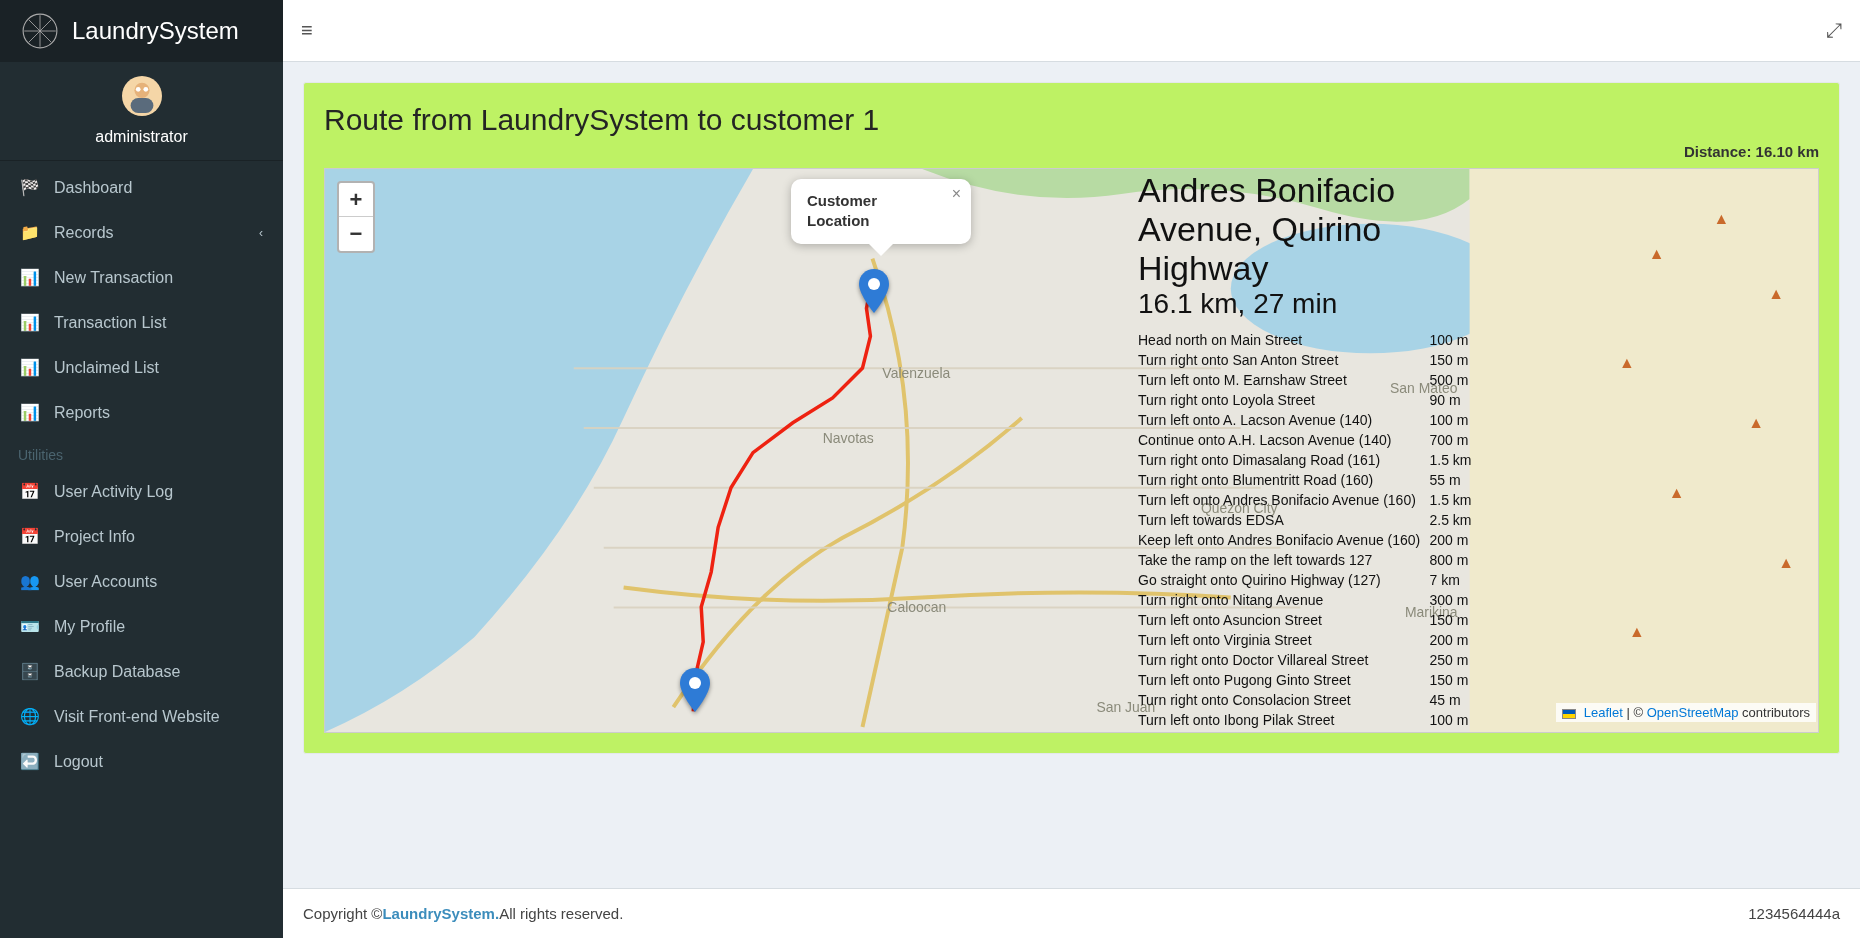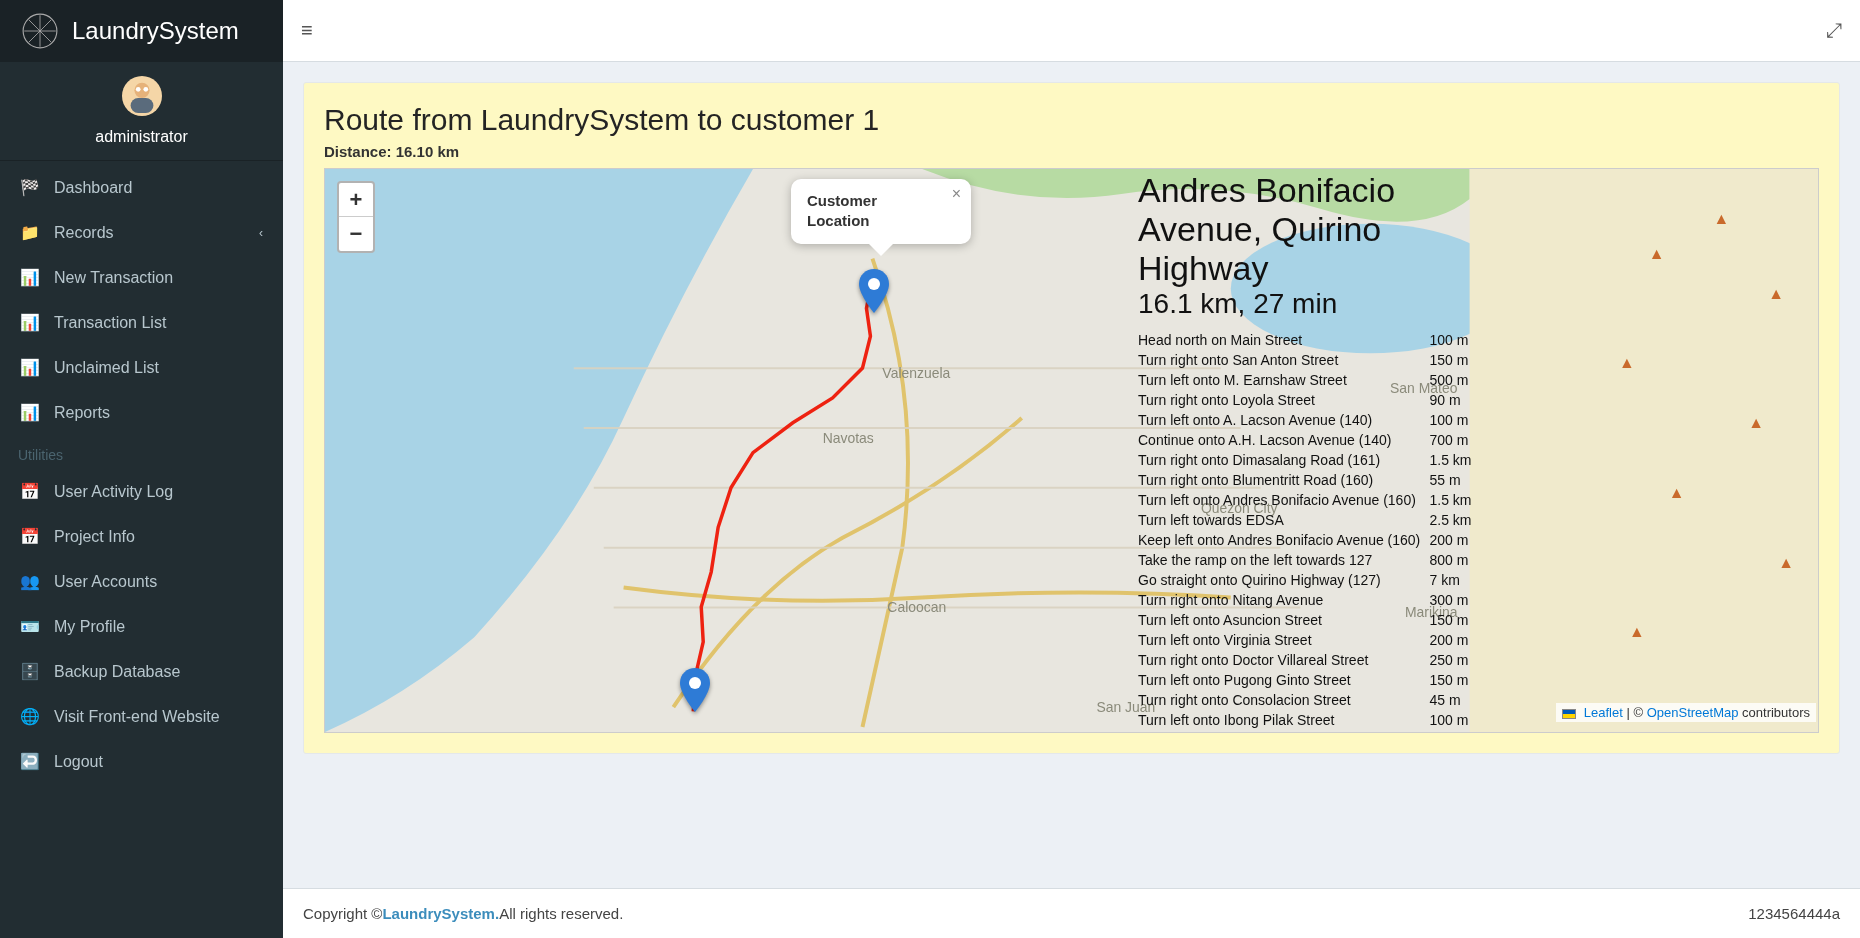--- a/index.html
+++ b/index.html
@@ -19,23 +19,23 @@
 .nav-item .icon { width: 20px; text-align:center; }
 .nav-header { padding: 12px 18px 6px; font-size: 14px; color: #4b646f;}
 .chev { margin-left: auto; font-size: 12px;}
 .main { flex: 1; display: flex; flex-direction: column; min-width:0;}
 .topbar { height: 62px; background: #fff; border-bottom: 1px solid #d6dce1; display:flex; align-items:center; padding: 0 18px;}
 .menu-toggle { font-size: 20px; color:#555; cursor:pointer;}
 .topbar .spacer { flex:1;}
 .expand-icon { font-size: 20px; color:#555; cursor:pointer;}
 .content { padding: 20px; flex:1; }
 .page-title { font-size: 30px; font-weight: 400; color:#242424; margin-bottom: 20px;}
-.card { background:#fef9c3; border:1px solid #e4e8ea; border-radius:3px; padding:20px; position:relative; }
+.card { background:#bef264; border:1px solid #e4e8ea; border-radius:3px; padding:20px; position:relative; }
 .route-title { font-size: 30px; font-weight: 400; color:#242424; margin-bottom: 6px; }
-.distance { font-weight: 600; margin-bottom: 8px; font-size:15px;}
+.distance { font-weight: 600; margin-bottom: 8px; font-size:15px;text-align:right;}
 .map-wrap { position:relative; width:100%; height: 565px; border:1px solid #ccc; }
 .map-bg { position:absolute; inset:0; }
 .map-bg svg { width:100%; height:100%; display:block;}
 .zoom-controls { position:absolute; top:12px; left:12px; background:#fff; border:2px solid rgba(0,0,0,.3); border-radius:4px; overflow:hidden;}
 .zoom-controls div { width:34px; height:34px; display:flex; align-items:center; justify-content:center; font-size:22px; font-weight:700; cursor:pointer;}
 .zoom-controls .zin { border-bottom:1px solid #ccc;}
 .marker { position:absolute; width:30px; height:44px;}
 .marker svg { width:100%; height:100%; filter: drop-shadow(0 2px 2px rgba(0,0,0,.4));}
 .marker-start { left: 355px; bottom: 20px;}
 .marker-end   { left: 534px; top: 100px;}

